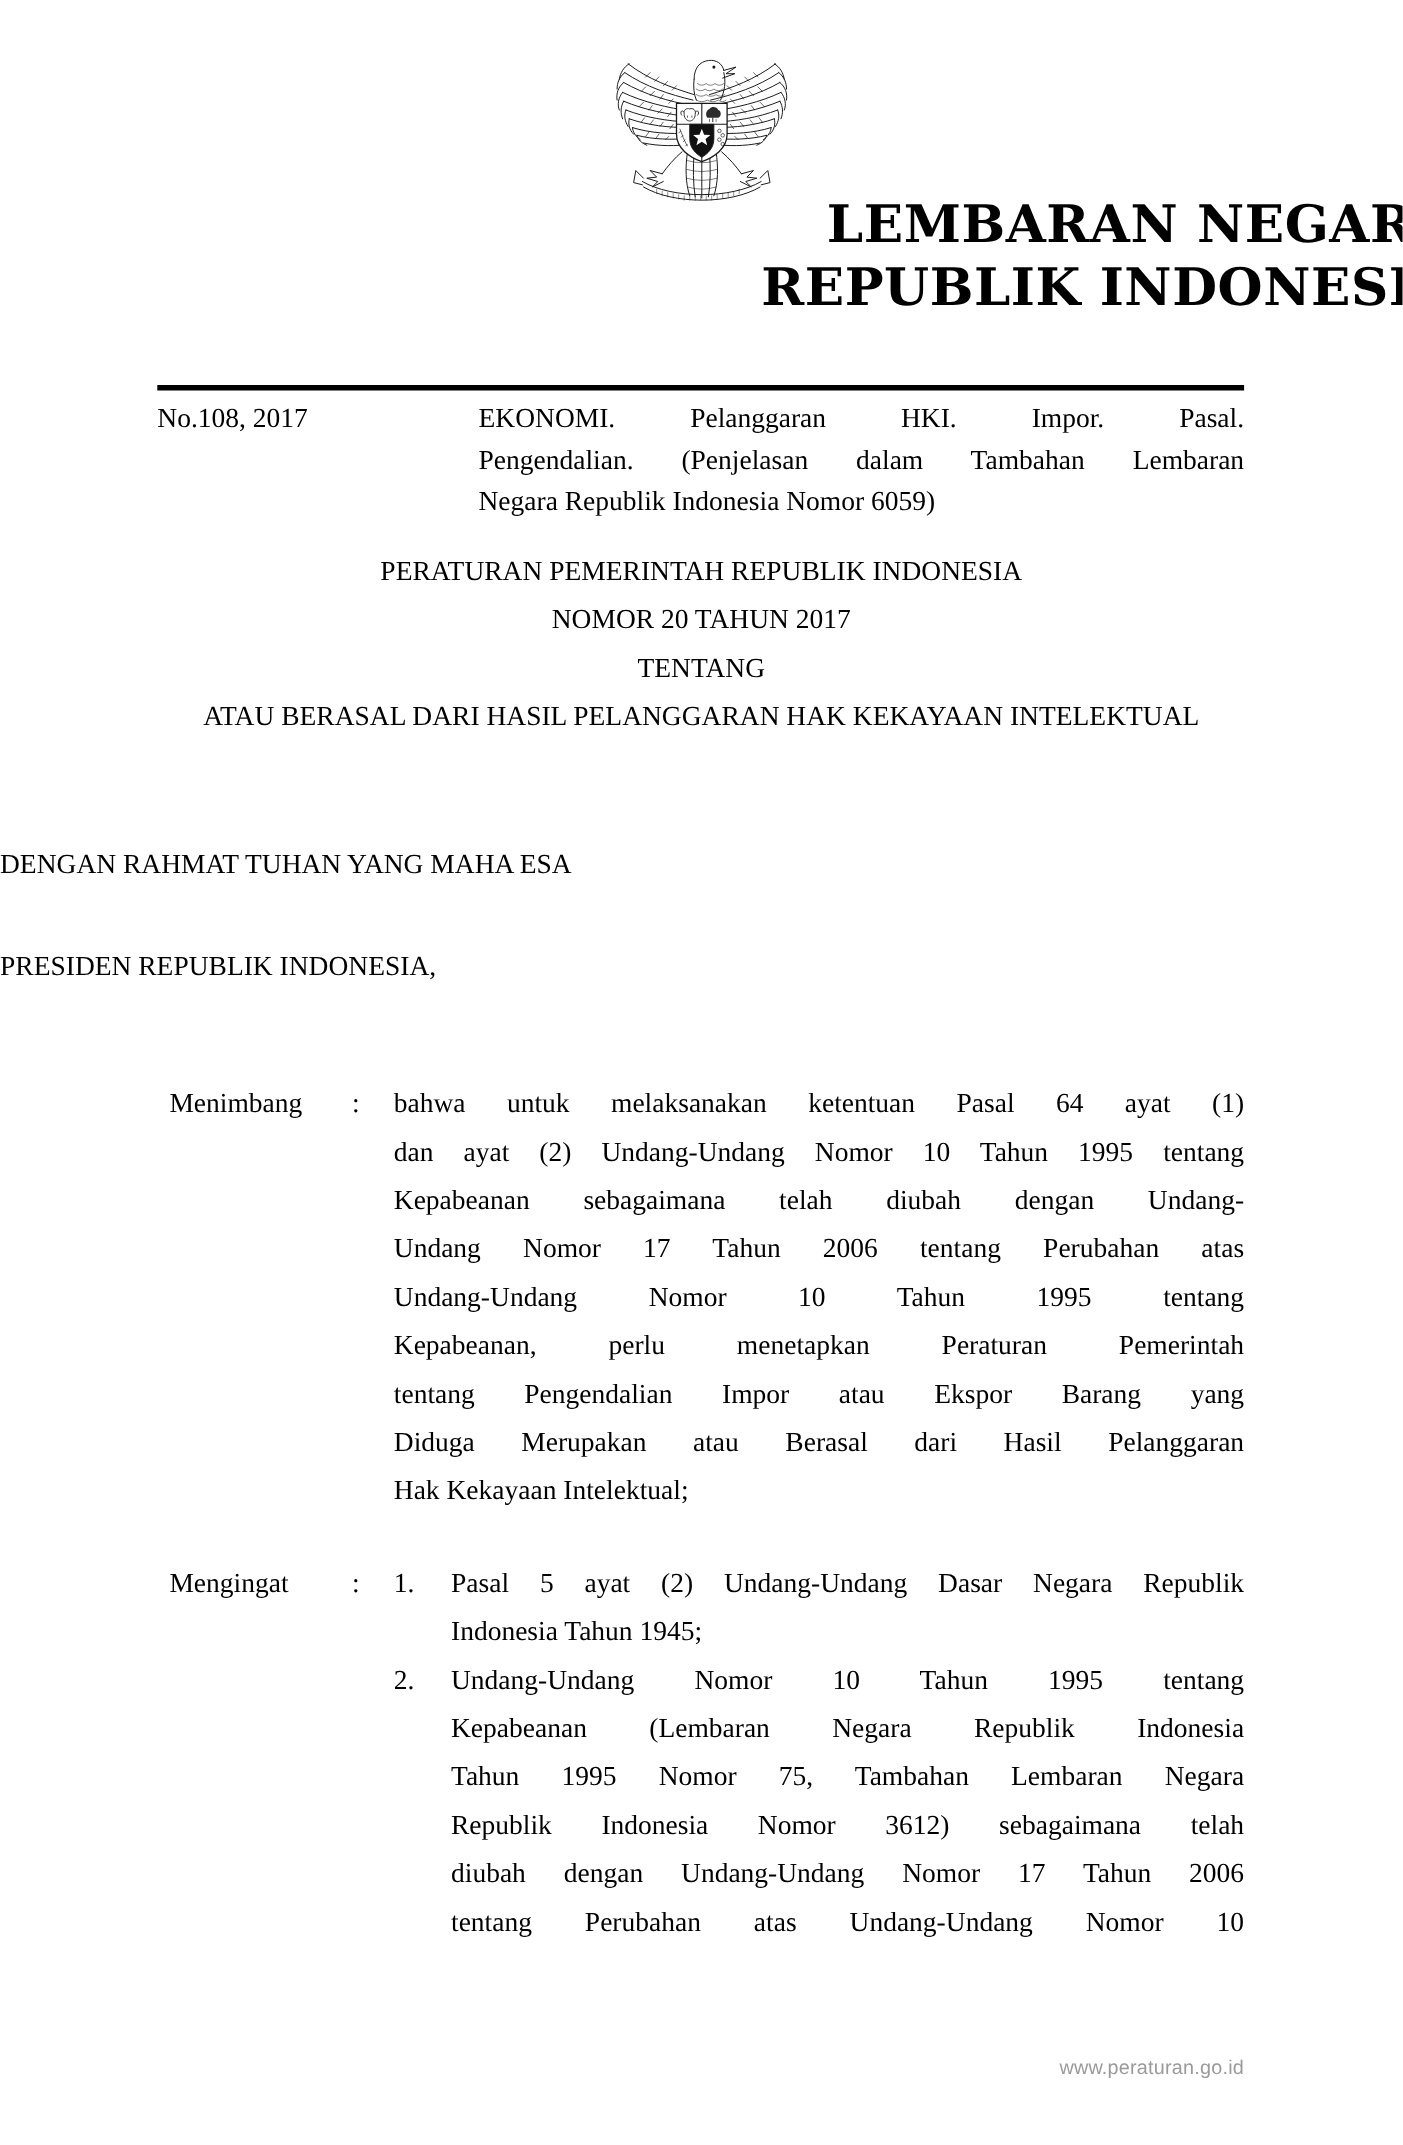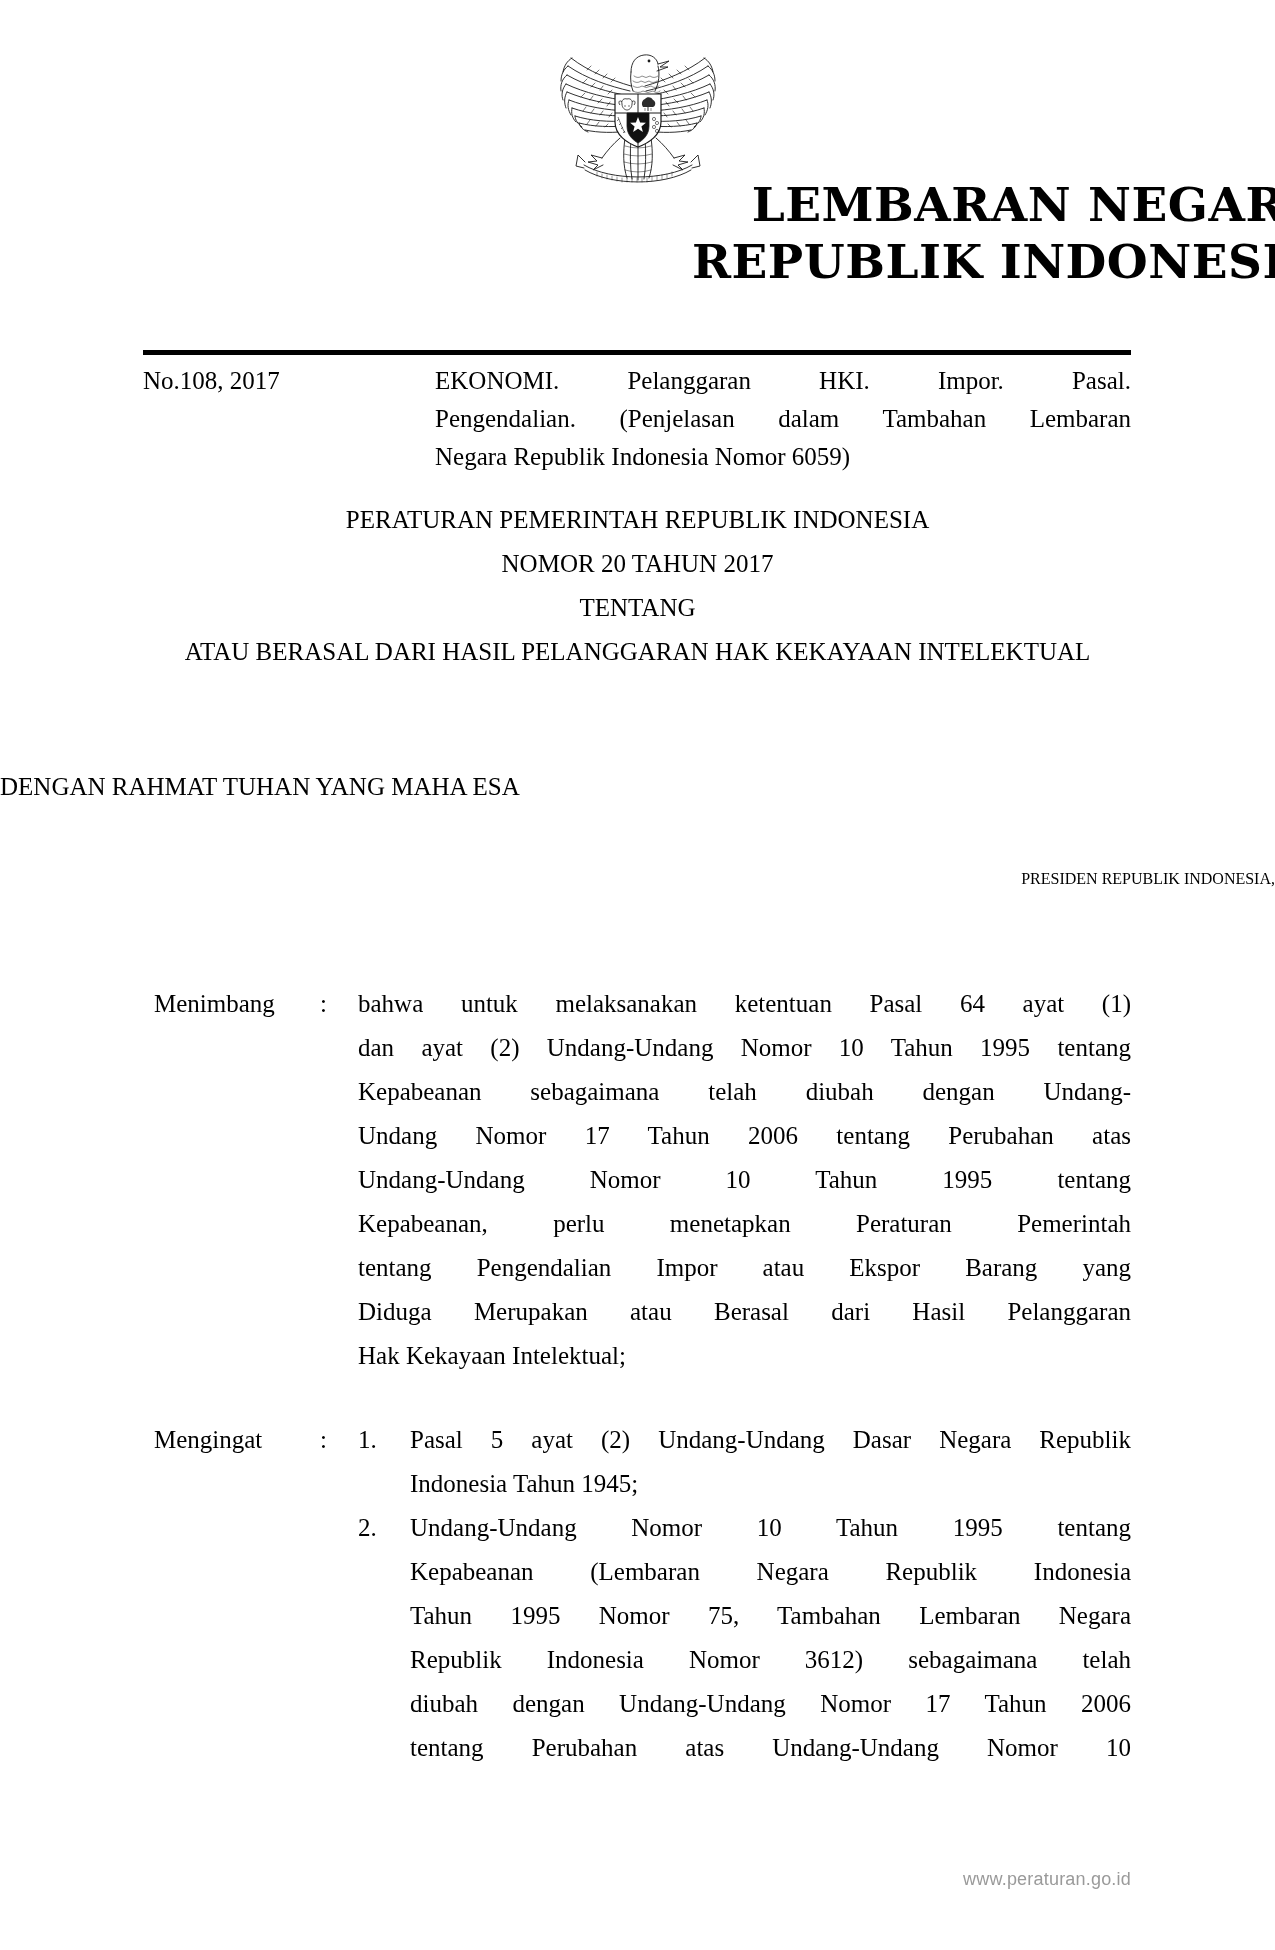--- a/index.html
+++ b/index.html
@@ -124,22 +124,22 @@
     text-align: left;
     font-size: 25px;
     line-height: 44px;
     white-space: nowrap;
   }
   .presiden {
     position: absolute;
     top: 857px;
     left: 0;
     width: 1275px;
-    text-align: right;
-    font-size: 16px;
+    text-align: left;
+    font-size: 25px;
     line-height: 44px;
     white-space: nowrap;
   }
 
   
   .body-block {
     position: absolute;
     left: 143px;
     width: 988px;
   }

